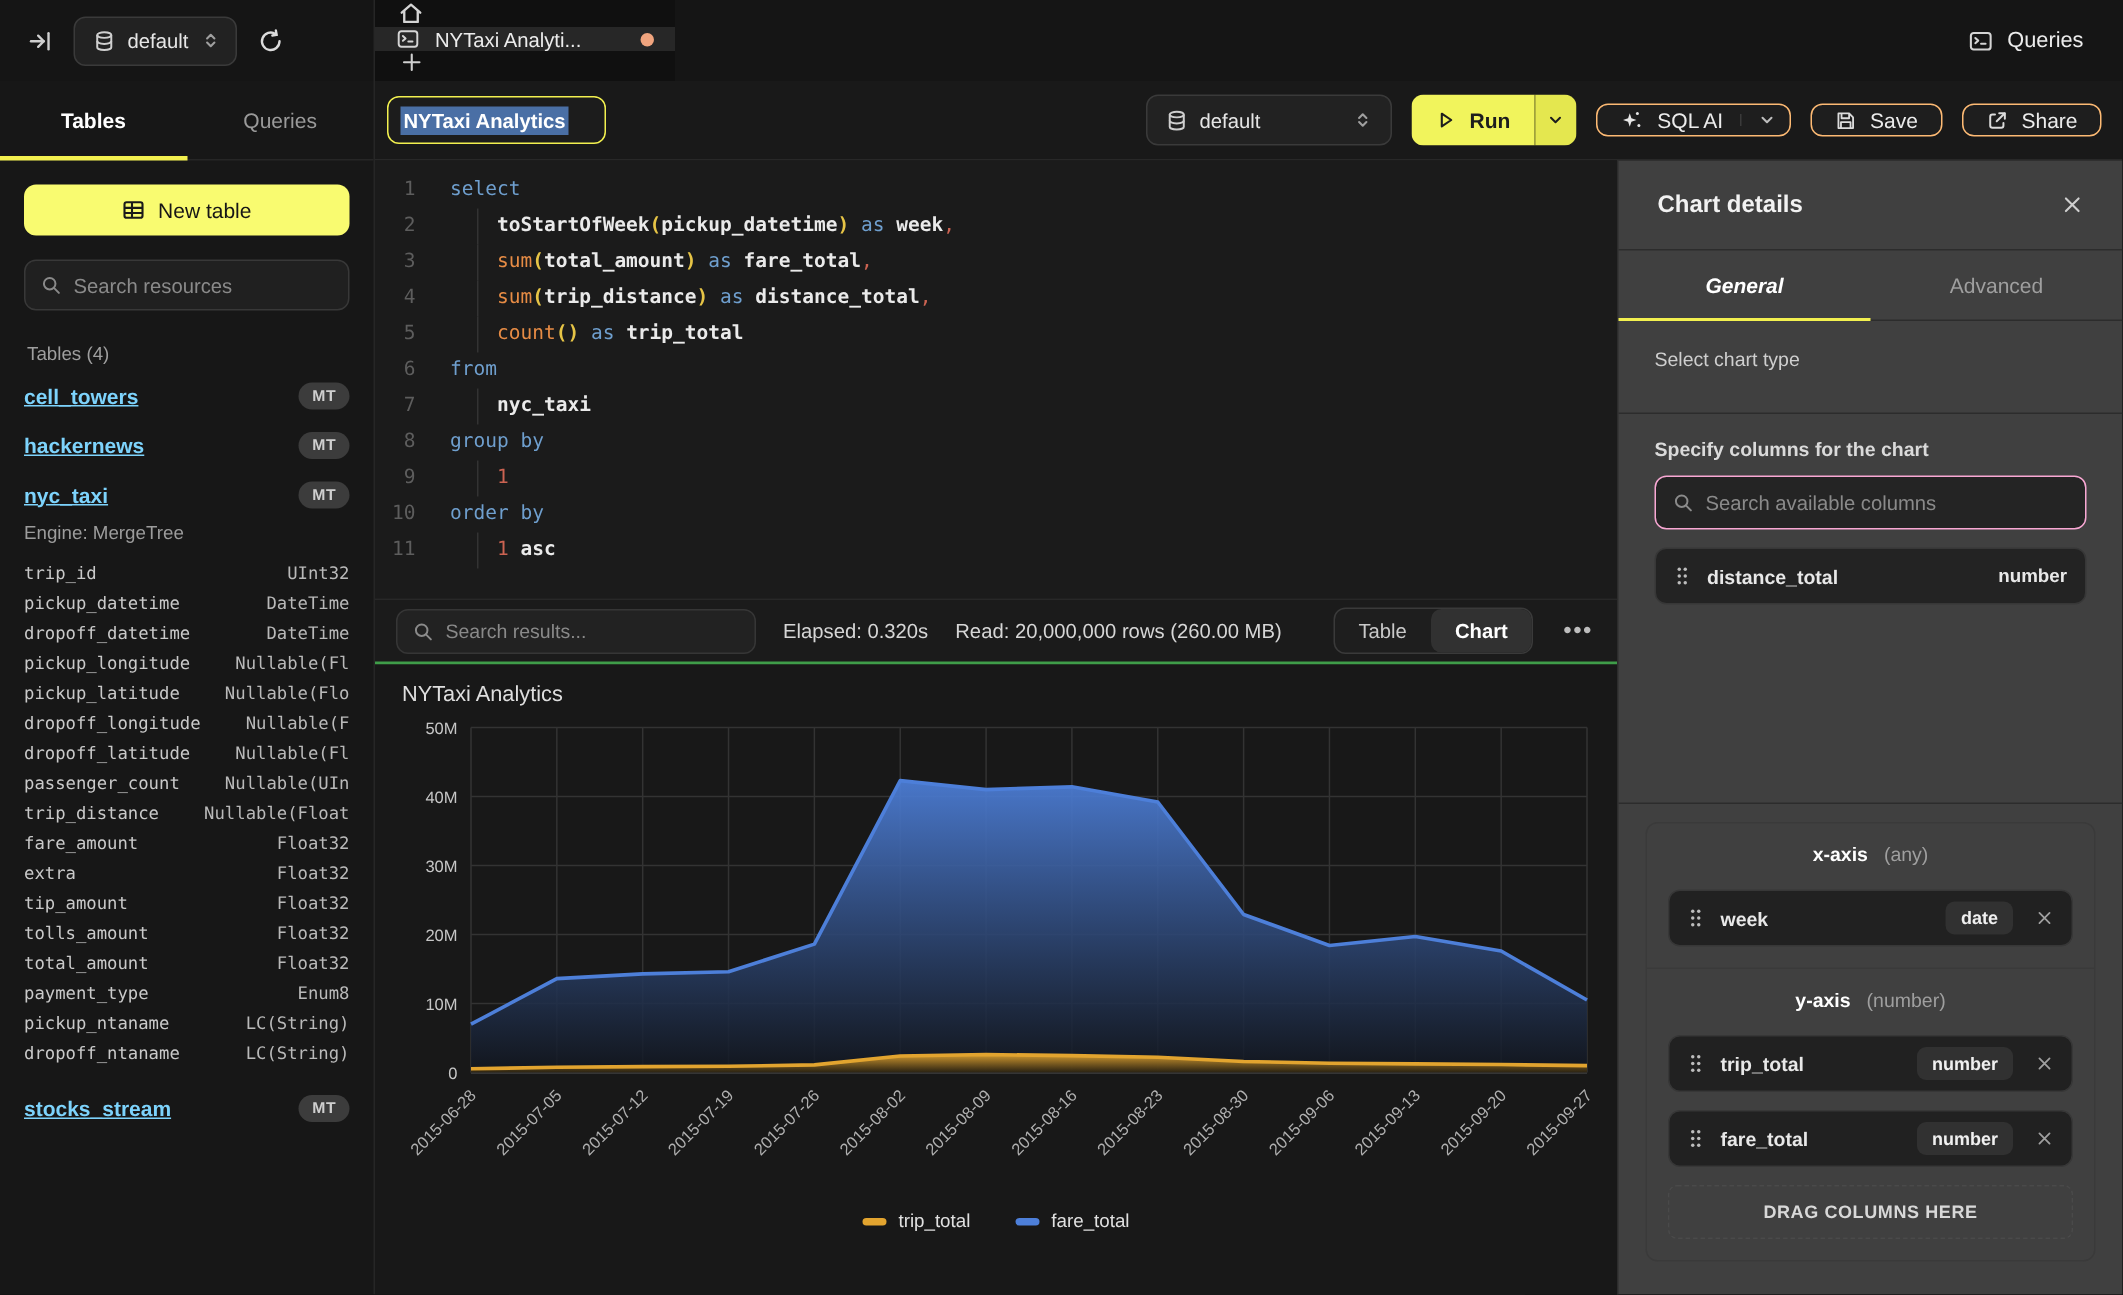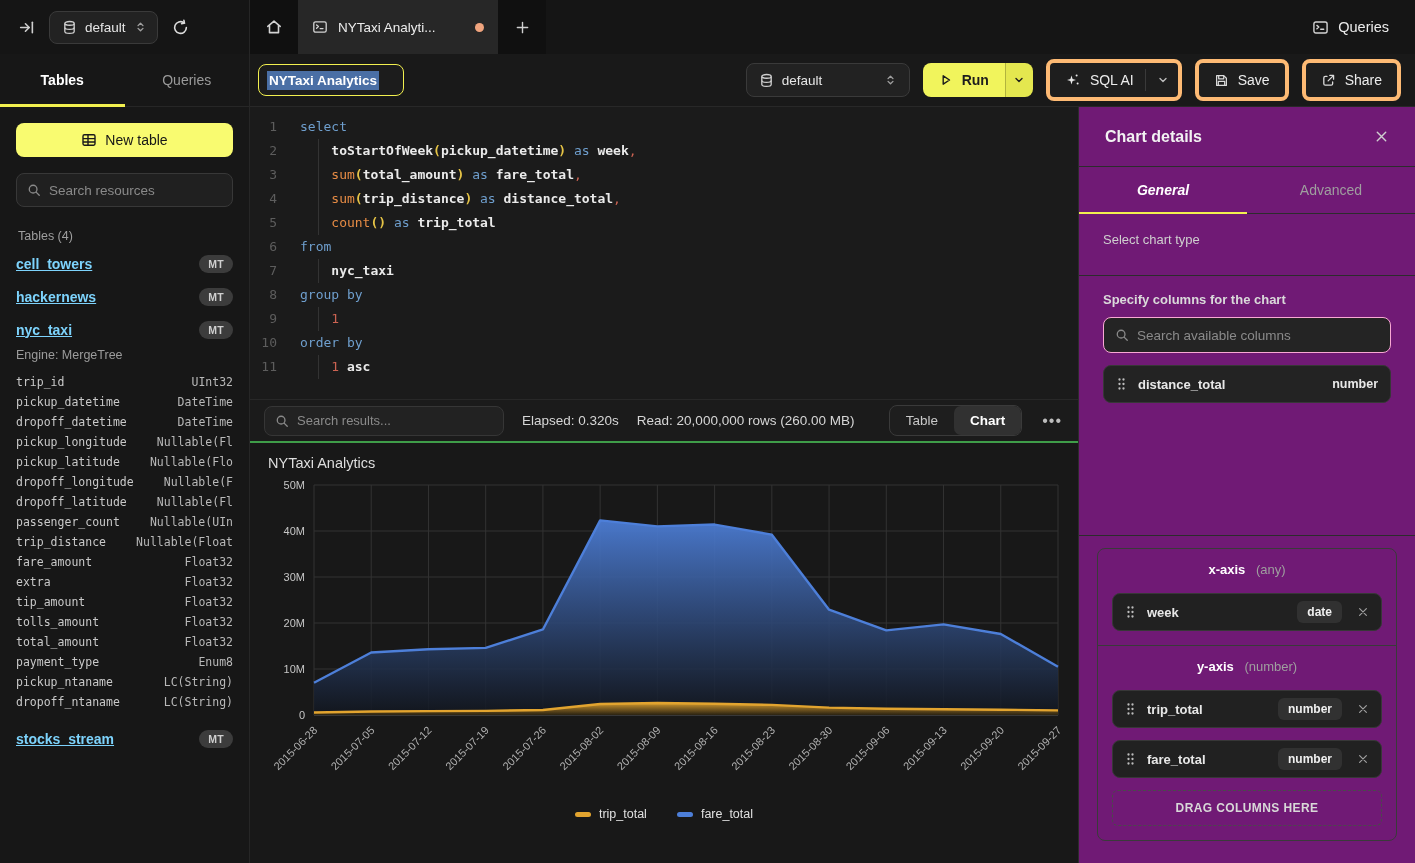--- a/index.html
+++ b/index.html
@@ -8,38 +8,38 @@
   .icon { display:inline-flex; align-items:center; justify-content:center; flex:none; }
   svg { display:block; }
 
   
   .topbar { height:54px; display:flex; align-items:stretch; background:#151515; }
   .topbar-left { width:250px; display:flex; align-items:center; gap:14px; padding:0 14px 0 18px;
     border-right:1px solid #262626; }
   .pill-select { display:flex; align-items:center; gap:8px; height:33px; padding:0 10px 0 12px;
     background:#222222; border:1px solid #3a3a3a; border-radius:8px; cursor:pointer;justify-content:flex-end; }
   .pill-select .lbl { font-size:13.5px; color:#e6e6e6; }
-  .tabstrip { display:flex; align-items:stretch; background:#101010; }
+  .tabstrip { display:flex; align-items:stretch; background:#101010;flex-direction:column; }
   .tab-home { width:48px; display:flex; align-items:center; justify-content:center; cursor:pointer; }
   .tab-active { width:200px; display:flex; align-items:center; gap:10px; padding:0 14px;
     background:#272727; cursor:pointer; }
   .tab-active .t-label { font-size:13.5px; color:#ececec; white-space:nowrap; overflow:hidden; }
   .tab-dot { width:9px; height:9px; border-radius:50%; background:#f0a47e; margin-left:auto; }
   .tab-plus { width:48px; display:flex; align-items:center; justify-content:center; cursor:pointer; }
   .topbar-right { margin-left:auto; display:flex; align-items:center; padding-right:26px; }
   .queries-btn { display:flex; align-items:center; gap:9px; font-size:14.5px; color:#ececec; cursor:pointer; }
 
   
   .app-body { display:flex; height:809px; }
   .sidebar { width:250px; flex:none; background:#171717; border-right:1px solid #262626;
     display:flex; flex-direction:column; }
   .right-of-sidebar { flex:1; display:flex; flex-direction:column; min-width:0; }
   .content-row { flex:1; display:flex; min-height:0; }
   .main-col { flex:1; min-width:0; display:flex; flex-direction:column; }
-  .right-panel { width:337px; flex:none; background:#701a75; border-left:1px solid #2c2c2c;
+  .right-panel { width:337px; flex:none; background:#404040; border-left:1px solid #2c2c2c;
     display:flex; flex-direction:column; }
 
   
   .side-tabs { height:53px; display:flex; border-bottom:1px solid #262626; flex:none; }
   .side-tab { flex:1; display:flex; align-items:center; justify-content:center; font-size:14px;
     color:#9a9a9a; cursor:pointer; position:relative; }
   .side-tab.active { color:#ffffff; font-weight:600; }
   .side-tab.active::after { content:""; position:absolute; left:0; right:0; bottom:-1px; height:3px; background:#f2f04f; }
   .side-content { padding:16px; overflow:hidden; }
   .new-table-btn { width:100%; height:34px; background:#f9fb70; border:none; border-radius:8px;
@@ -61,22 +61,22 @@
   .col-name { color:#c9c9c9; }
   .col-type { margin-left:auto; color:#b9b9b9; }
 
   
   .main-toolbar { height:53px; flex:none; background:#191919; border-bottom:1px solid #282828;
     display:flex; align-items:center; padding:0 14px 0 8px; gap:12px; }
   .title-input { height:32px; min-width:146px; border:1.5px solid #f2f04f; border-radius:8px;
     background:#1c1c1c; display:flex; align-items:center; padding:0 8px; cursor:text; }
   .title-input .sel { background:#4a6fa5; color:#ffffff; font-size:13.5px; font-weight:600; padding:2px 2px; }
   .toolbar-right { margin-left:auto; display:flex; align-items:center; gap:13px; }
-  .btn { height:42px; display:flex; align-items:center; gap:9px; padding:0 15px; background:#1e1e1e;
-    border:4px solid #fdba74; border-radius:8px; font-size:14px; color:#ececec; cursor:pointer; font-family:inherit; }
+  .btn { height:22px; display:flex; align-items:center; gap:9px; padding:0 15px; background:#1e1e1e;
+    border:1px solid #fdba74; border-radius:8px; font-size:14px; color:#ececec; cursor:pointer; font-family:inherit; }
   .run-btn { height:34px; display:flex; align-items:stretch; border-radius:8px; overflow:hidden; cursor:pointer; }
   .run-main { display:flex; align-items:center; gap:9px; padding:0 16px; background:#f1f45c;
     color:#1d1d1d; font-size:14px; font-weight:700; }
   .run-chev { width:28px; display:flex; align-items:center; justify-content:center; background:#e4e74f;
     border-left:1px solid rgba(0,0,0,.22); }
   .split-sep { width:1px; align-self:stretch; margin:6px 2px; background:#3a3a3a; }
 
   
   .editor { height:292px; flex:none; background:#1b1b1b; display:flex; padding-top:8px;
     font-family:"DejaVu Sans Mono", monospace; font-size:13px; line-height:24px; cursor:text; }

